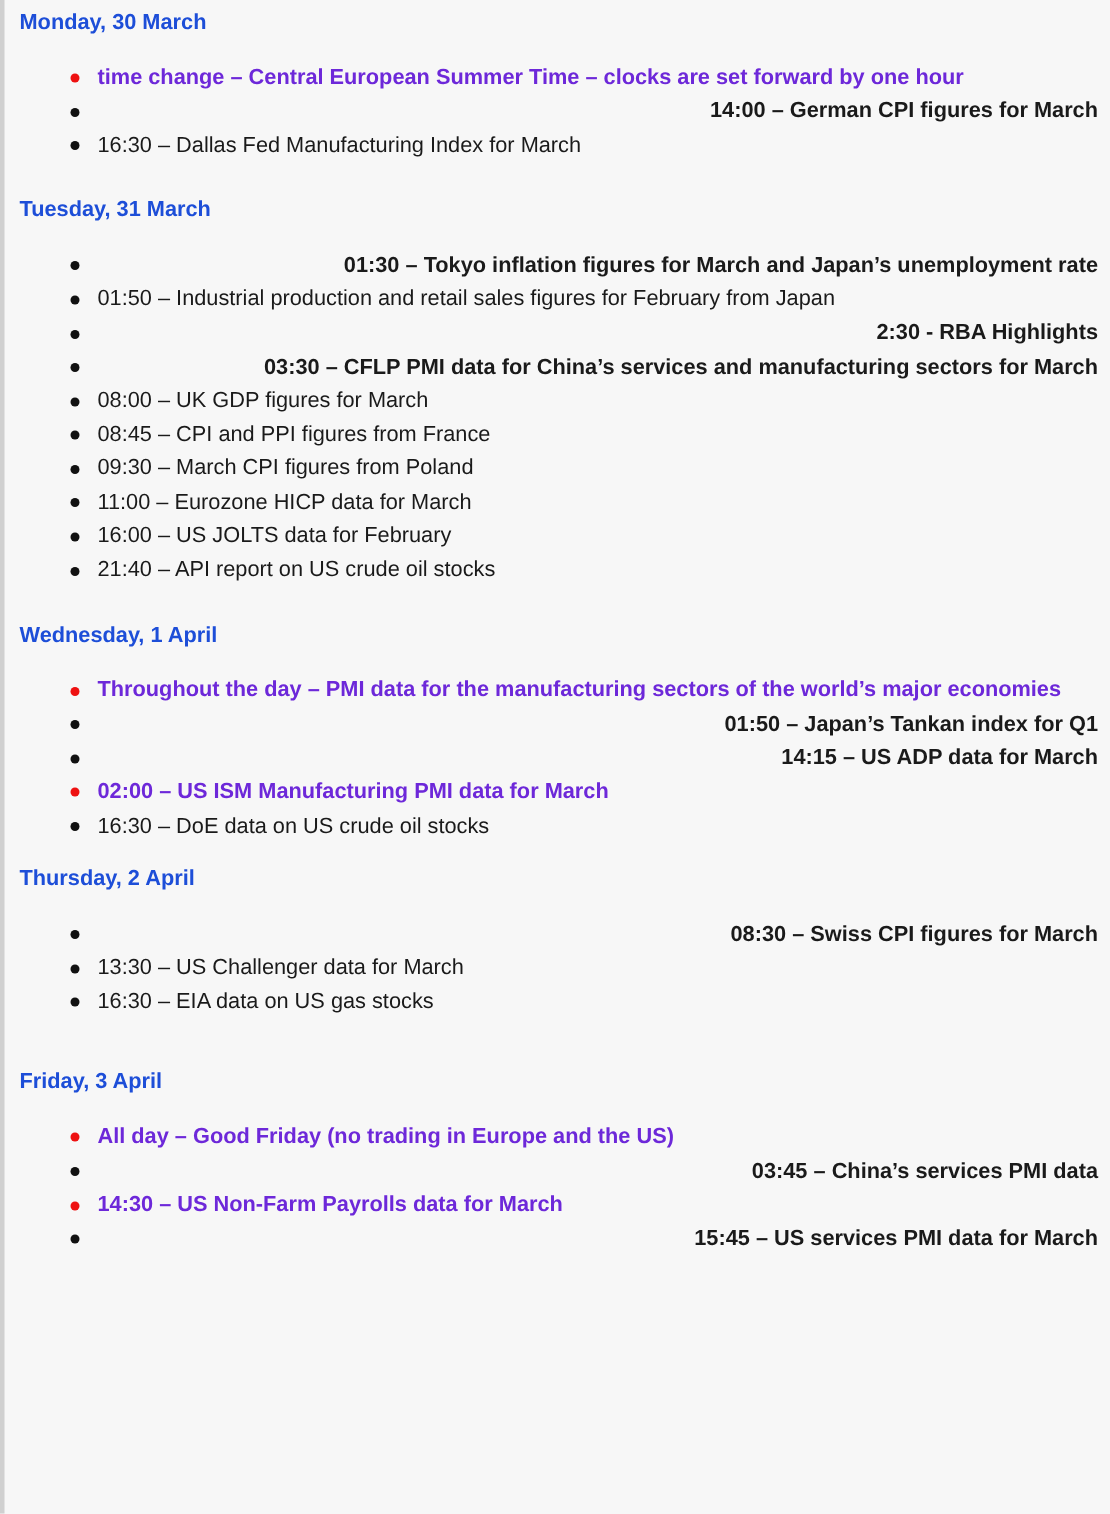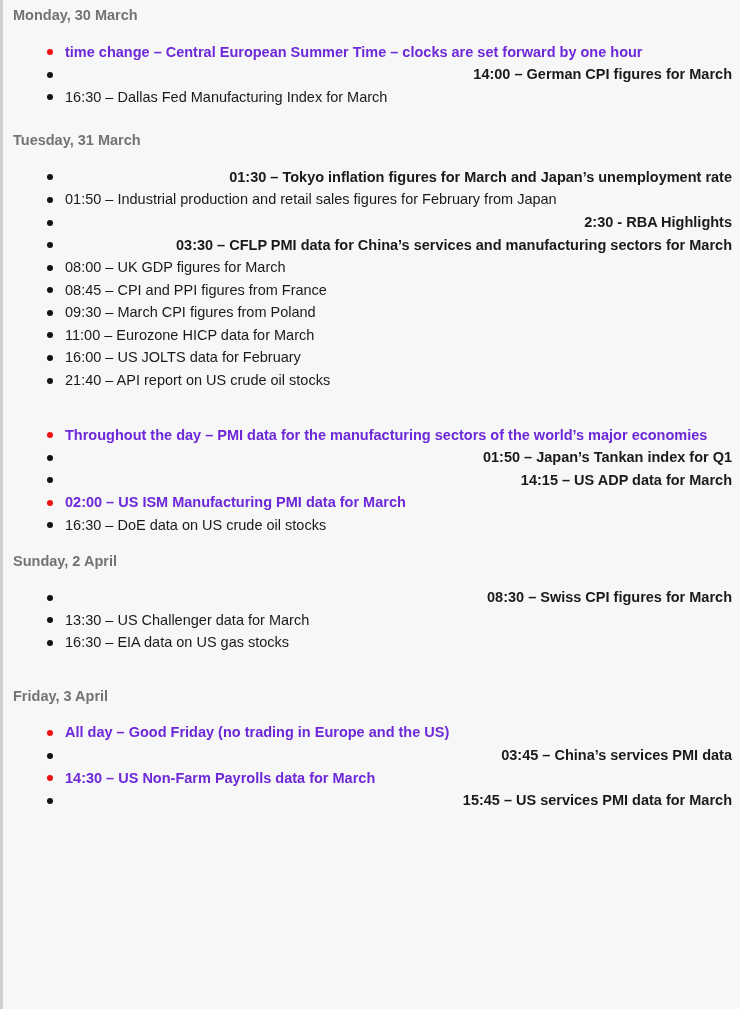--- a/index.html
+++ b/index.html
@@ -18,21 +18,21 @@
     box-sizing: border-box;
     padding: 6px 8px 8px 8px;
     border-left: 3px solid #d0d0d0;
   }
   .day-block {
     margin: 0 0 0 0;
   }
   .day-heading {
     font-weight: bold;
     font-size: 14.5px;
-    color: #737373;
+    color: #1d4ed8;
     margin: 0 0 6px 2px;
   }
   ul.events {
     list-style: none;
     margin: 0;
     padding: 0;
   }
   ul.events li {
     position: relative;
     padding-left: 54px;
@@ -132,20 +132,21 @@
           <span class="text">16:00 – US JOLTS data for February</span>
         </li>
         <li class="">
           <span class="bullet"></span>
           <span class="text">21:40 – API report on US crude oil stocks</span>
         </li>
       </ul>
     </div>
     <div class="gap-md"></div>
     <div class="day-block">
+      <div class="day-heading">Wednesday, 1 April</div>
       <div style="height: 10px;"></div>
       <ul class="events">
         <li class="red">
           <span class="bullet"></span>
           <span class="text">Throughout the day – PMI data for the manufacturing sectors of the world’s major economies</span>
         </li>
         <li class="bold">
           <span class="bullet"></span>
           <span class="text">01:50 – Japan’s Tankan index for Q1</span>
         </li>
@@ -158,21 +159,21 @@
           <span class="text">02:00 – US ISM Manufacturing PMI data for March</span>
         </li>
         <li class="">
           <span class="bullet"></span>
           <span class="text">16:30 – DoE data on US crude oil stocks</span>
         </li>
       </ul>
     </div>
     <div class="gap-sm"></div>
     <div class="day-block">
-      <div class="day-heading">Sunday, 2 April</div>
+      <div class="day-heading">Thursday, 2 April</div>
       <div style="height: 10px;"></div>
       <ul class="events">
         <li class="bold">
           <span class="bullet"></span>
           <span class="text">08:30 – Swiss CPI figures for March</span>
         </li>
         <li class="">
           <span class="bullet"></span>
           <span class="text">13:30 – US Challenger data for March</span>
         </li>

